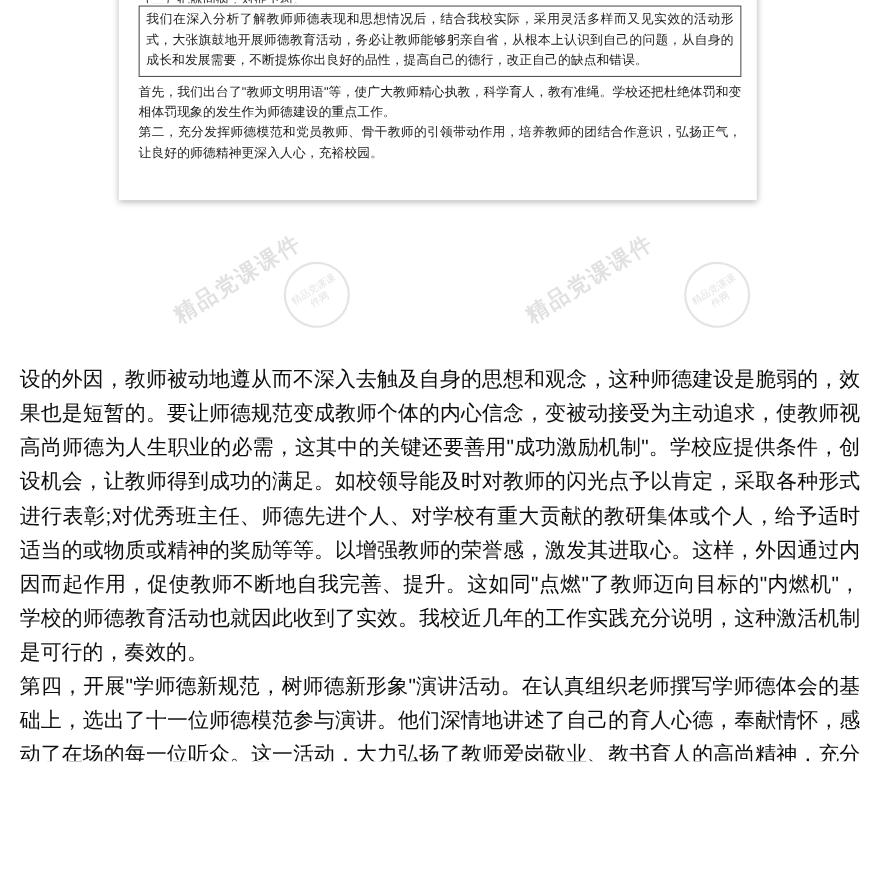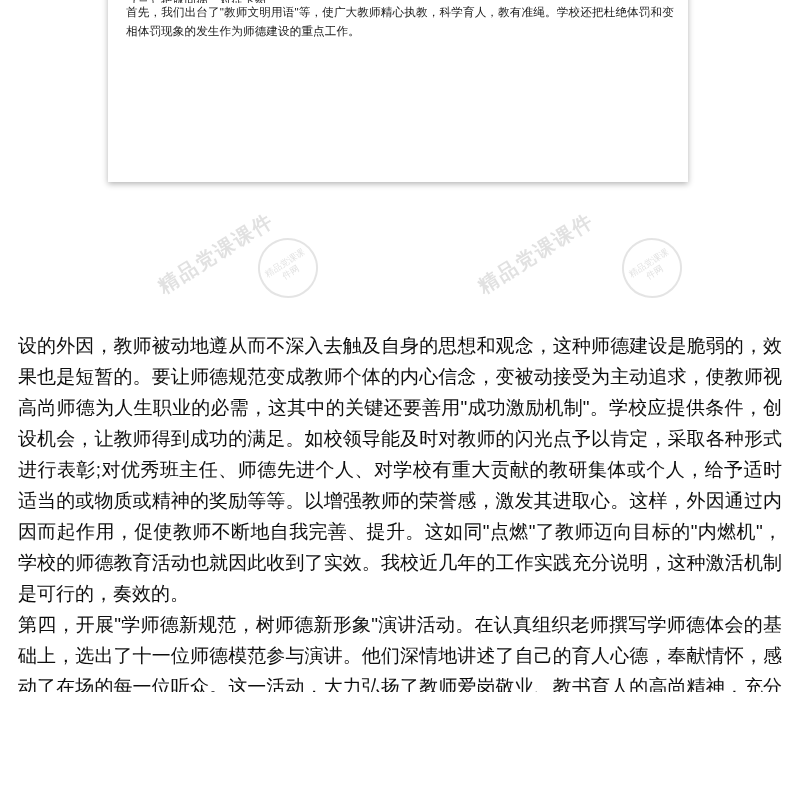--- a/index.html
+++ b/index.html
@@ -111,21 +111,25 @@
   }
 </style>
 </head>
 <body>
 
 <div id="page">
 
   <div class="preview-card">
     <div class="preview-inner">
       <div class="clipped-line">（三）把脉问病，对症下药。</div>
+      <div class="boxed">
+        <p>我们在深入分析了解教师师德表现和思想情况后，结合我校实际，采用灵活多样而又见实效的活动形式，大张旗鼓地开展师德教育活动，务必让教师能够躬亲自省，从根本上认识到自己的问题，从自身的成长和发展需要，不断提炼你出良好的品性，提高自己的德行，改正自己的缺点和错误。</p>
+      </div>
       <p>首先，我们出台了"教师文明用语"等，使广大教师精心执教，科学育人，教有准绳。学校还把杜绝体罚和变相体罚现象的发生作为师德建设的重点工作。</p>
+      <p>第二，充分发挥师德模范和党员教师、骨干教师的引领带动作用，培养教师的团结合作意识，弘扬正气，让良好的师德精神更深入人心，充裕校园。</p>
     </div>
   </div>
 
   <div class="wm" style="left:150px; top:240px;">精品党课课件</div>
   <div class="wm-circle" style="left:258px; top:238px;">精品党课课件网</div>
   <div class="wm" style="left:470px; top:240px;">精品党课课件</div>
   <div class="wm-circle" style="left:622px; top:238px;">精品党课课件网</div>
 
   <div class="body-text">
     <p>设的外因，教师被动地遵从而不深入去触及自身的思想和观念，这种师德建设是脆弱的，效果也是短暂的。要让师德规范变成教师个体的内心信念，变被动接受为主动追求，使教师视高尚师德为人生职业的必需，这其中的关键还要善用"成功激励机制"。学校应提供条件，创设机会，让教师得到成功的满足。如校领导能及时对教师的闪光点予以肯定，采取各种形式进行表彰;对优秀班主任、师德先进个人、对学校有重大贡献的教研集体或个人，给予适时适当的或物质或精神的奖励等等。以增强教师的荣誉感，激发其进取心。这样，外因通过内因而起作用，促使教师不断地自我完善、提升。这如同"点燃"了教师迈向目标的"内燃机"，学校的师德教育活动也就因此收到了实效。我校近几年的工作实践充分说明，这种激活机制是可行的，奏效的。</p>

